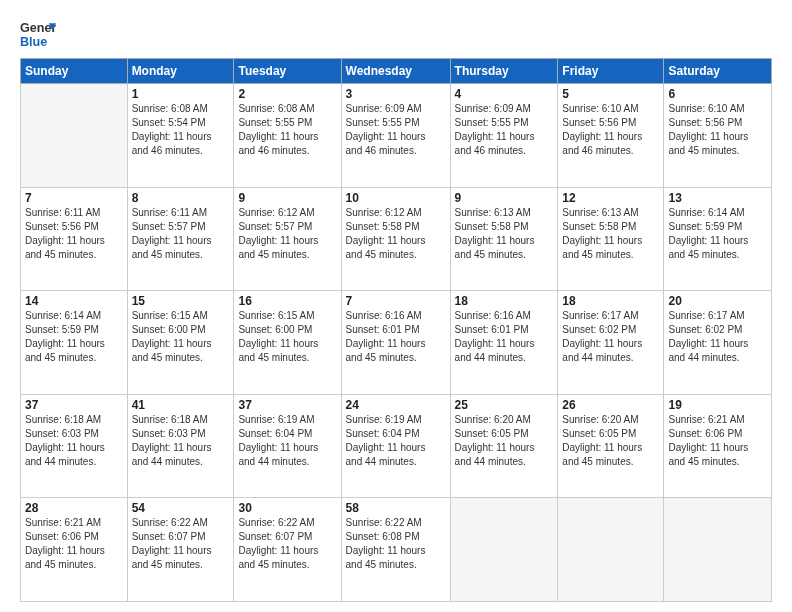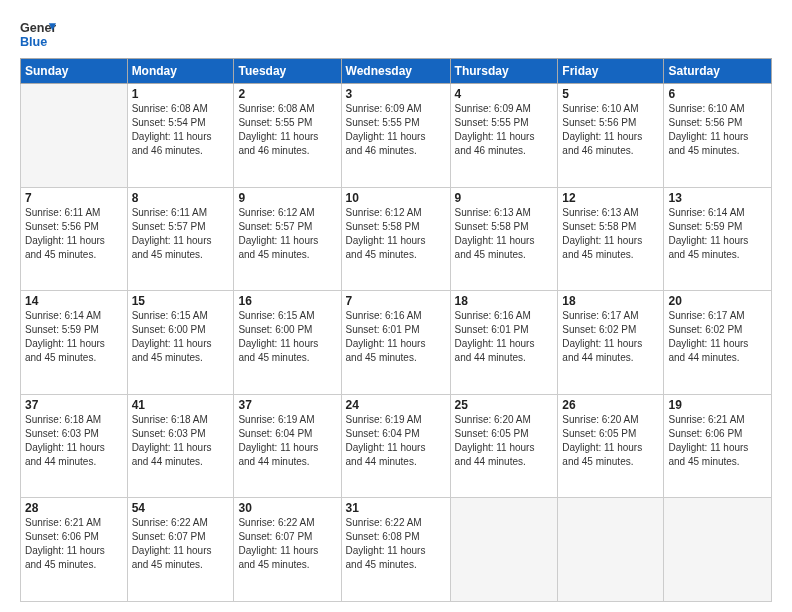--- a/index.html
+++ b/index.html
@@ -334,21 +334,21 @@
 and 45 minutes.</div>
           </td>
           <td>
             <span class="day-number">30</span>
             <div class="day-info" style="white-space: pre-line;">Sunrise: 6:22 AM
 Sunset: 6:07 PM
 Daylight: 11 hours
 and 45 minutes.</div>
           </td>
           <td>
-            <span class="day-number">31</span>
+            <span class="day-number">58</span>
             <div class="day-info" style="white-space: pre-line;">Sunrise: 6:22 AM
 Sunset: 6:08 PM
 Daylight: 11 hours
 and 45 minutes.</div>
           </td>
           <td class="empty-cell"></td>
           <td class="empty-cell"></td>
           <td class="empty-cell"></td>
         </tr>
       </tbody>

